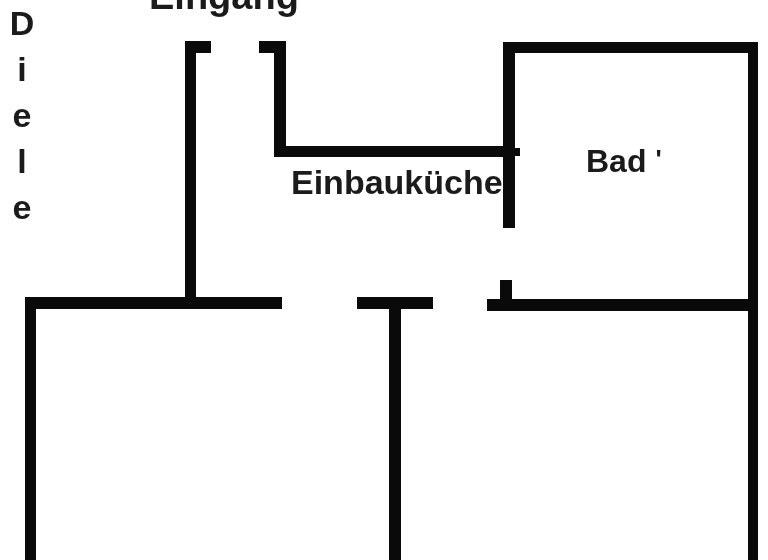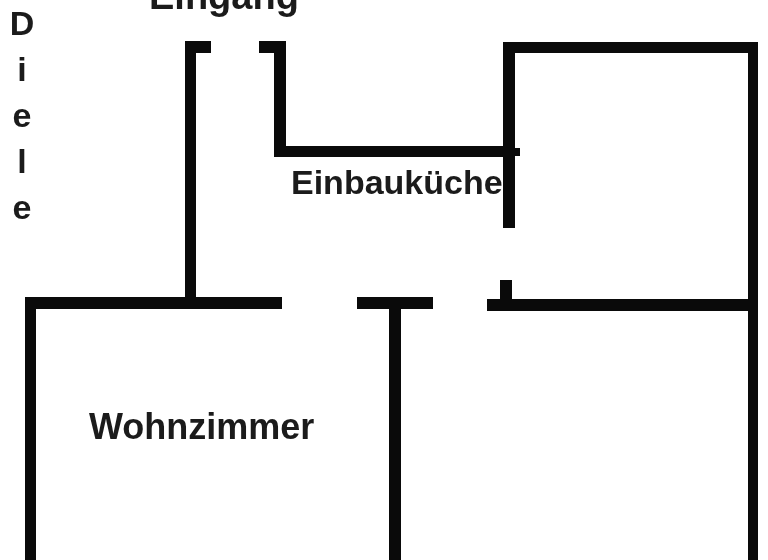--- a/index.html
+++ b/index.html
@@ -85,22 +85,24 @@
   <div class="label-diele" style="color: rgb(27, 27, 27);">
     <span>D</span>
     <span>i</span>
     <span>e</span>
     <span>l</span>
     <span>e</span>
   </div>
 
   <div class="label label-einbaukueche" style="color: rgb(27, 27, 27);">Einbauküche</div>
 
+  <div class="label label-bad" style="color: rgb(27, 27, 27);">
+    <span>Bad</span><span class="tick">'</span>
+  </div>
 
-  <div class="label label-wohnzimmer" style="color: rgb(27, 27, 27);">Wohnzimmer</div>
 
 
 <div class="wall" style="left: 185px; top: 41px; width: 26px; height: 12px; background: rgb(10, 10, 10);"></div>
     <div class="wall" style="left: 259px; top: 41px; width: 27px; height: 12px; background: rgb(10, 10, 10);"></div>
     <div class="wall" style="left: 185px; top: 41px; width: 11px; height: 268px; background: rgb(10, 10, 10);"></div>
     <div class="wall" style="left: 274px; top: 41px; width: 12px; height: 116px; background: rgb(10, 10, 10);"></div>
     <div class="wall" style="left: 274px; top: 146px; width: 240px; height: 11px; background: rgb(10, 10, 10);"></div>
     <div class="wall" style="left: 513px; top: 148px; width: 7px; height: 8px; background: rgb(10, 10, 10);"></div>
     <div class="wall" style="left: 503px; top: 42px; width: 12px; height: 186px; background: rgb(10, 10, 10);"></div>
     <div class="wall" style="left: 500px; top: 280px; width: 12px; height: 25px; background: rgb(10, 10, 10);"></div>

